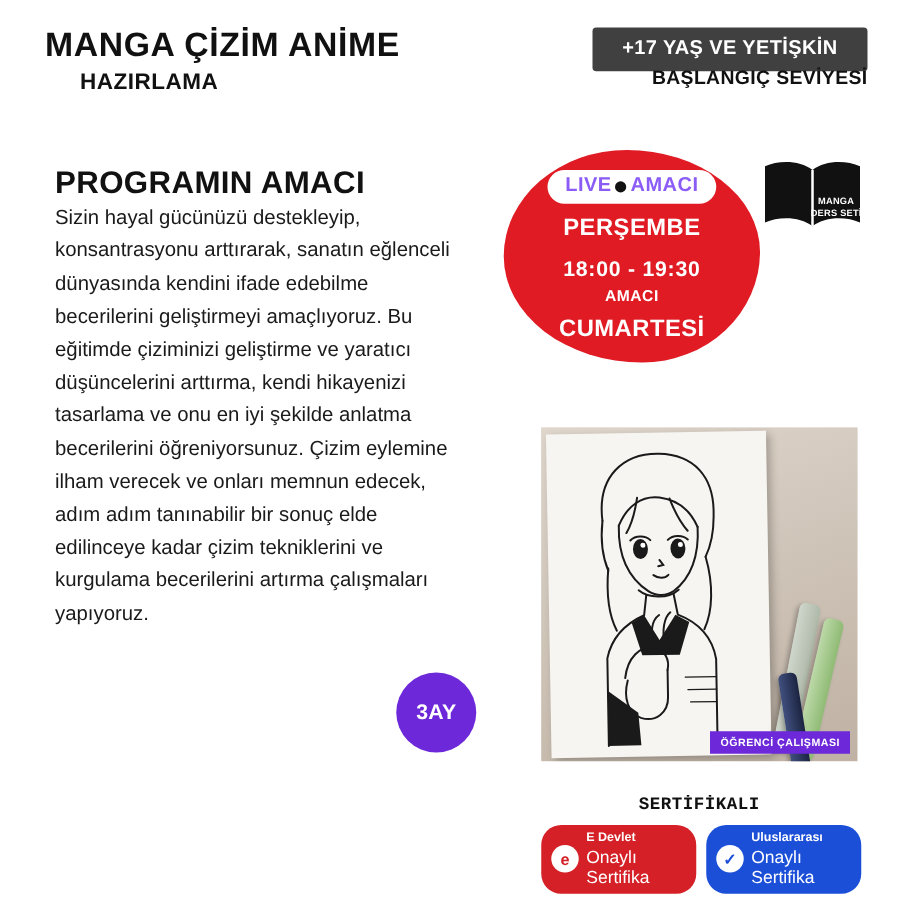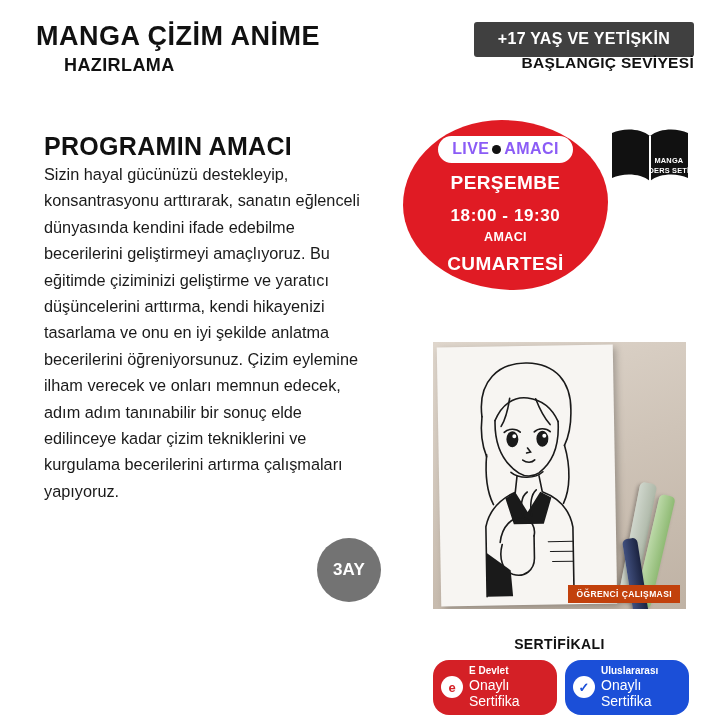--- a/index.html
+++ b/index.html
@@ -44,21 +44,21 @@
   }
   .body-text {
     font-size: 16.3px; line-height: 1.62; color: #1a1a1a;
     text-align: left;
   }
 
   
   .duration-circle {
     position: absolute; left: 317px; top: 538px;
     width: 64px; height: 64px; border-radius: 50%;
-    background: #737373; color: #ffffff;
+    background: #6d28d9; color: #ffffff;
     display: flex; align-items: center; justify-content: center;
     font-size: 17px; font-weight: 700; letter-spacing: 0.2px;
   }
 
   
   .schedule-blob {
     position: absolute; left: 403px; top: 120px;
     width: 205px; height: 170px;
     background: #e01b24;
     border-radius: 48% 52% 46% 54% / 50% 48% 52% 50%;
@@ -119,30 +119,30 @@
   .art-paper svg { position: absolute; left: 0; top: 0; }
   .marker {
     position: absolute; border-radius: 5px;
     box-shadow: -2px 2px 4px rgba(0,0,0,0.28);
   }
   .marker.m1 { left: 196px; top: 140px; width: 17px; height: 120px; background: linear-gradient(90deg,#cfd6cc,#aeb8a8); transform: rotate(11deg); }
   .marker.m2 { left: 214px; top: 152px; width: 16px; height: 115px; background: linear-gradient(90deg,#bcd9a8,#8fba74); transform: rotate(13deg); }
   .marker.m3b { left: 196px; top: 196px; width: 15px; height: 92px; background: linear-gradient(90deg,#41507f,#1b2340); transform: rotate(-9deg); }
   .art-caption {
     position: absolute; right: 6px; bottom: 6px;
-    background: #c2410c; color: #ffffff;
+    background: #6d28d9; color: #ffffff;
     font-size: 8.5px; font-weight: 700; letter-spacing: 0.4px;
     padding: 4px 8px; text-transform: uppercase;
   }
 
   
   .cert-title {
     position: absolute; left: 433px; top: 636px; width: 253px;
     text-align: center; font-size: 14px; font-weight: 700;
-    letter-spacing: 0.4px; text-transform: uppercase;
+    letter-spacing: 0.4px; text-transform: uppercase; font-family: Liberation Mono, monospace;
   }
   .cert-row {
     position: absolute; left: 433px; top: 660px; width: 256px;
     display: flex; gap: 8px;
   }
   .cert {
     flex: 1; display: flex; align-items: center; gap: 6px;
     border-radius: 16px; padding: 5px 8px; color: #ffffff;
   }
   .cert.edevlet { background: #d42026; }

